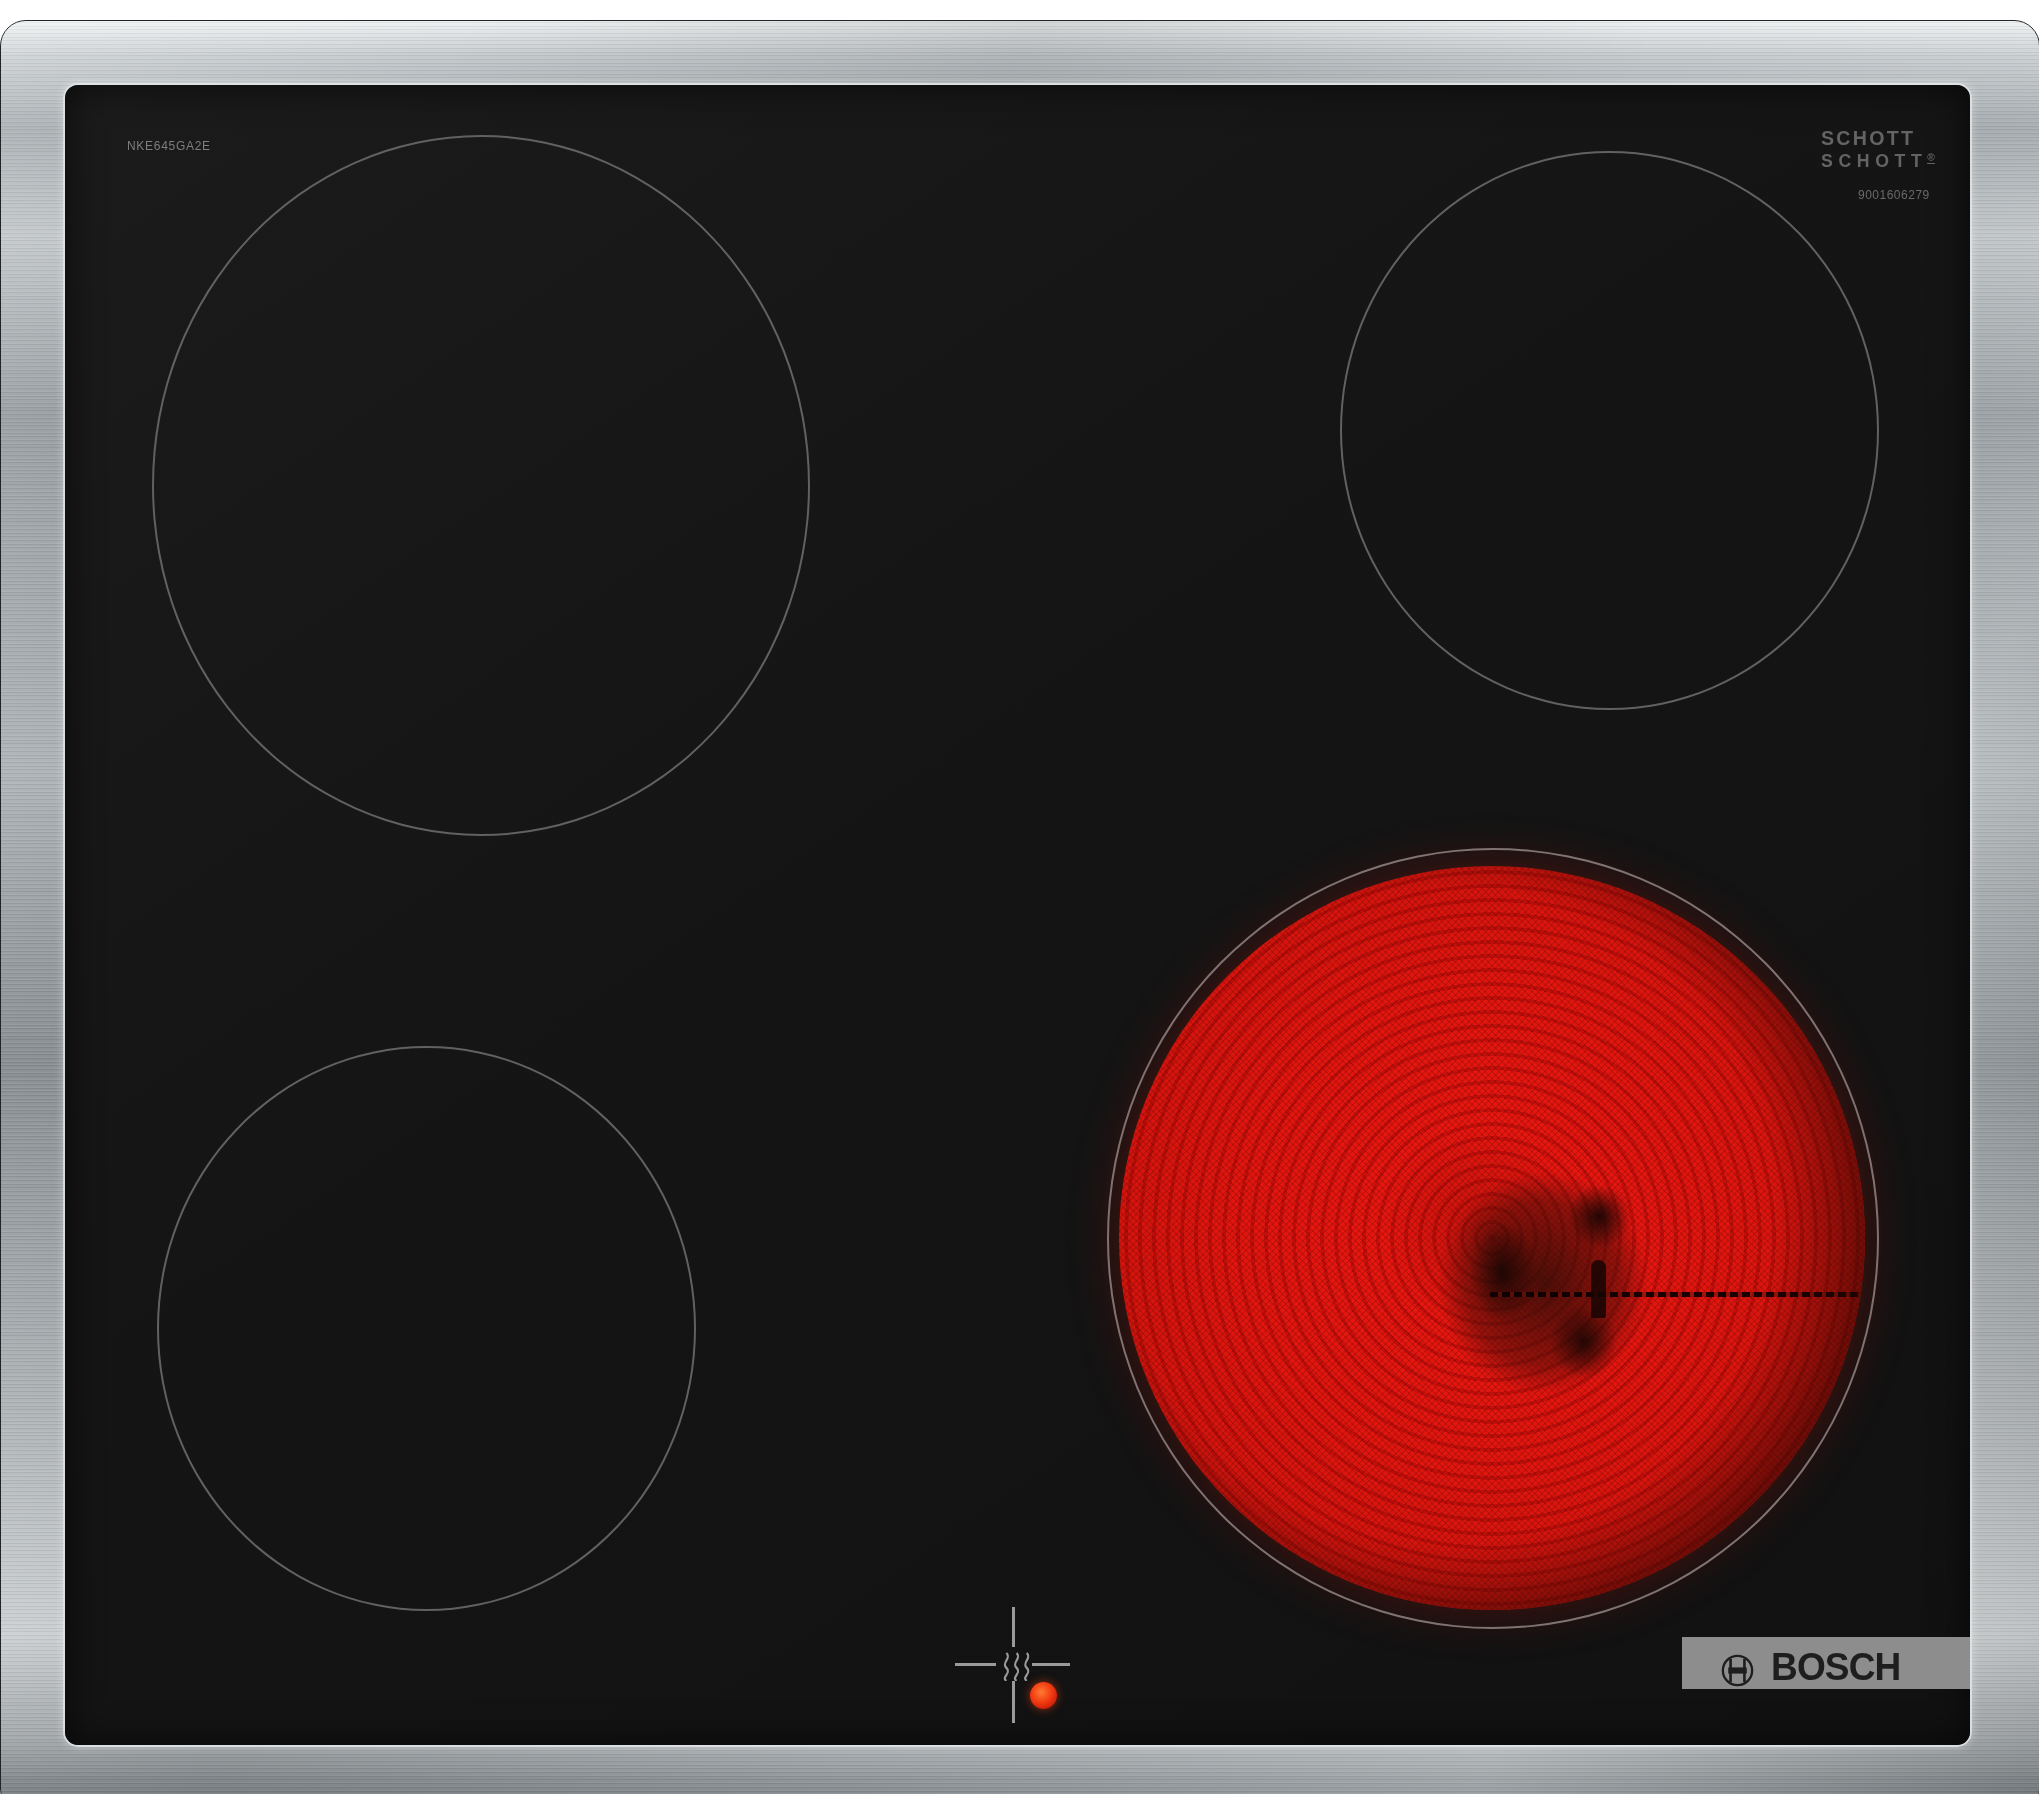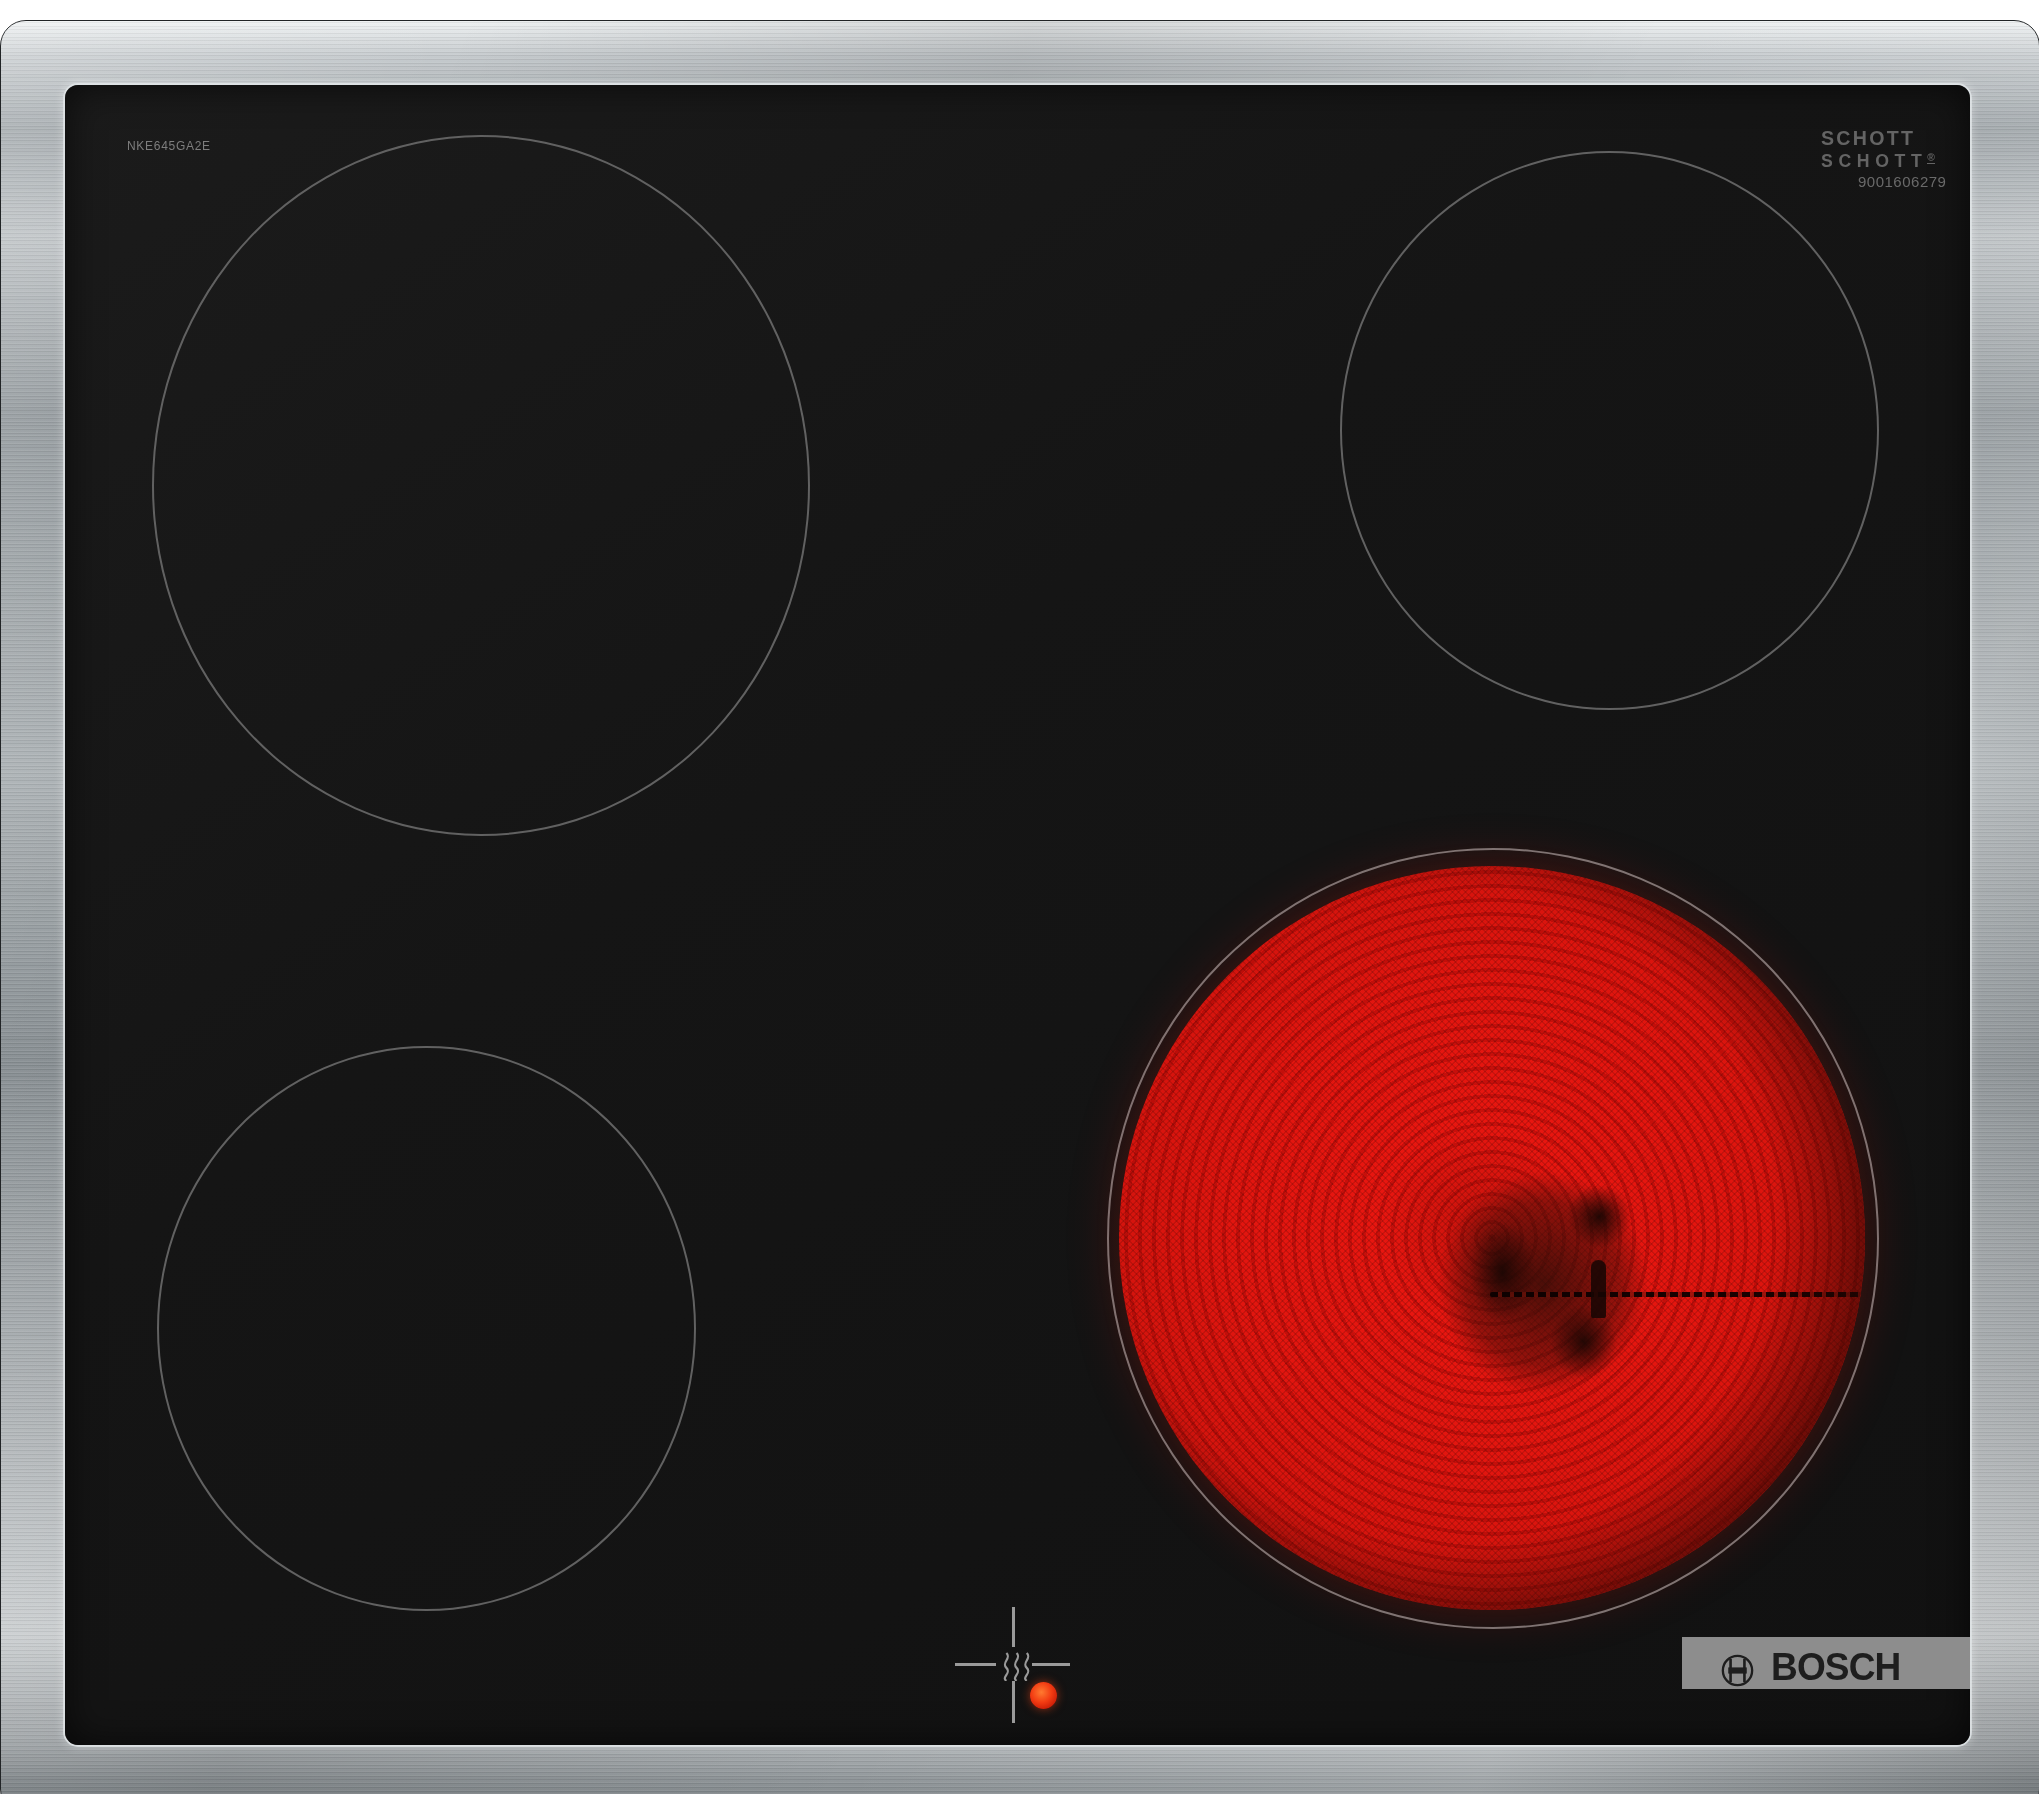--- a/index.html
+++ b/index.html
@@ -78,21 +78,21 @@
     box-shadow:0 0 9.3px rgba(255,70,20,0.55);
   }
   
   .model-label{
     position:absolute;left:62px;top:54px;color:#7e7e7e;font-size:12px;letter-spacing:0.7px;
   }
   .schott{position:absolute;left:1756px;top:44px;color:#646464;line-height:1;}
   .schott .l1{font-size:19.6px;letter-spacing:2.3px;font-weight:bold;display:block;}
   .schott .l2{font-size:17.7px;letter-spacing:5.6px;font-weight:bold;display:block;margin-top:4.7px;white-space:nowrap;}
   .schott .reg{font-size:10.3px;vertical-align:top;letter-spacing:0;border-bottom:0.9px solid #646464;}
-  .serial-label{position:absolute;left:1793px;top:88px;color:#6a6a6a;font-size:15px;letter-spacing:0.5px;}
+  .serial-label{position:absolute;left:1793px;top:103px;color:#6a6a6a;font-size:12px;letter-spacing:0.5px;}
   
   .bosch-badge{
     position:absolute;left:1617px;top:1552px;width:288px;height:52px;background:#8d8d8d;
     display:flex;align-items:flex-end;
   }
   .bosch-badge svg{margin-left:37px;flex:0 0 auto;}
   .bosch-word{
     color:#1e1e1e;font-size:39px;font-weight:800;letter-spacing:-0.9px;margin-left:15px;
     transform:scaleX(0.95);transform-origin:left center;
   }

